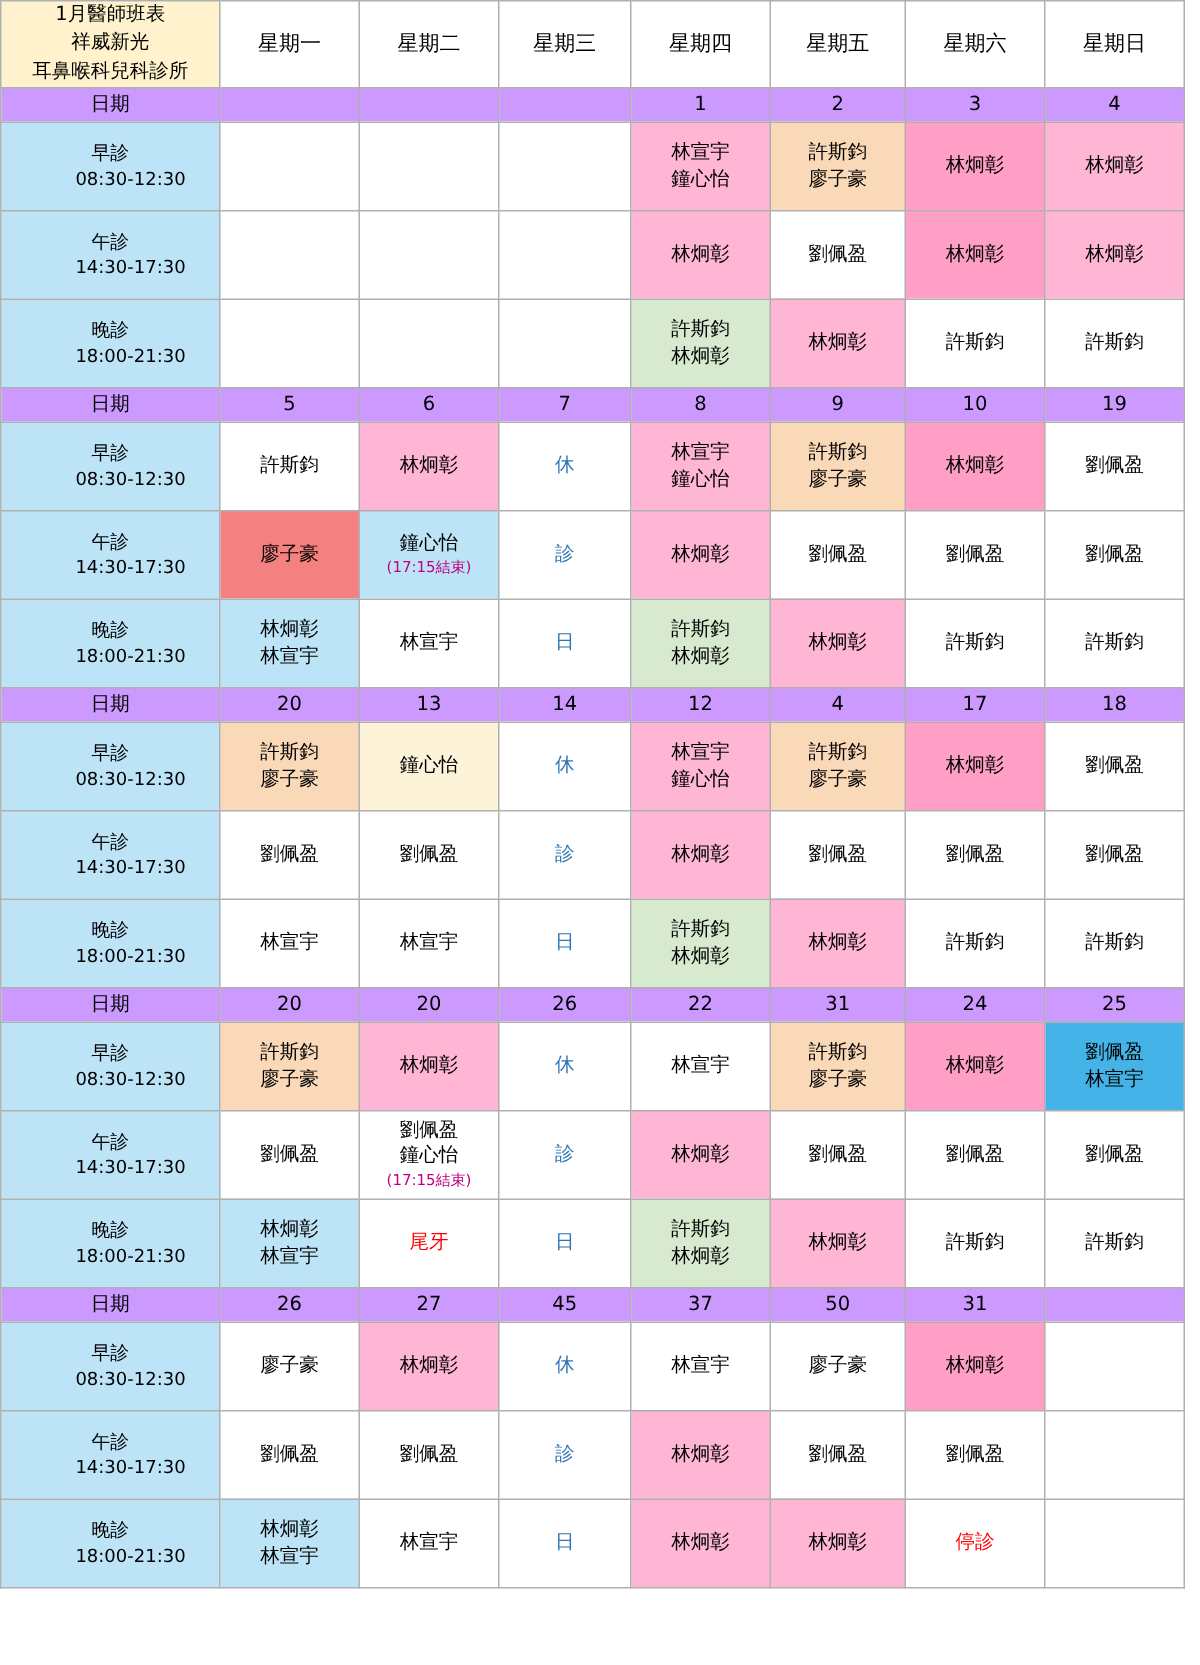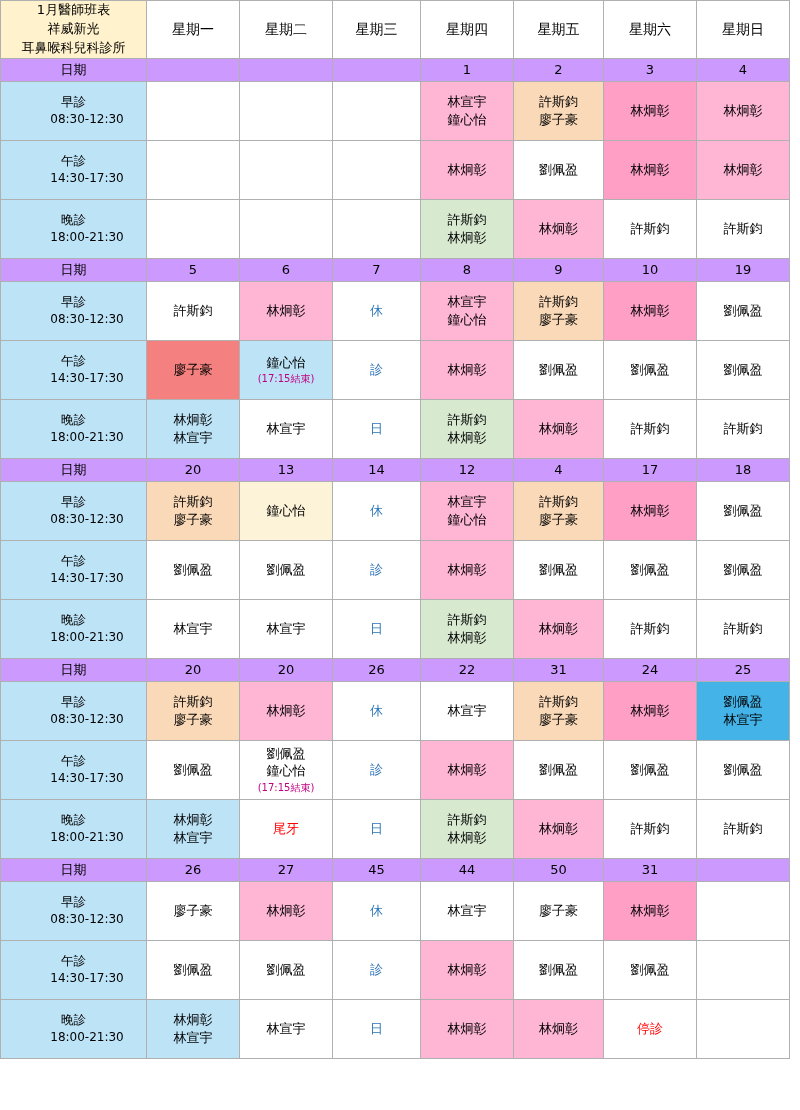--- a/index.html
+++ b/index.html
@@ -438,21 +438,21 @@
           </td>
           <td class="cell c-white">
             <span style="display: block;">許斯鈞</span>
           </td>
         </tr>
         <tr>
           <td class="datehdr">日期</td>
           <td class="datehdr">26</td>
           <td class="datehdr">27</td>
           <td class="datehdr">45</td>
-          <td class="datehdr">44</td>
+          <td class="datehdr">37</td>
           <td class="datehdr">50</td>
           <td class="datehdr">31</td>
           <td class="datehdr"></td>
         </tr>
         <tr>
           <td class="shift">
             <span class="shift-main">早診</span>
             <span class="shift-time">08:30-12:30</span>
           </td>
           <td class="cell c-white">

